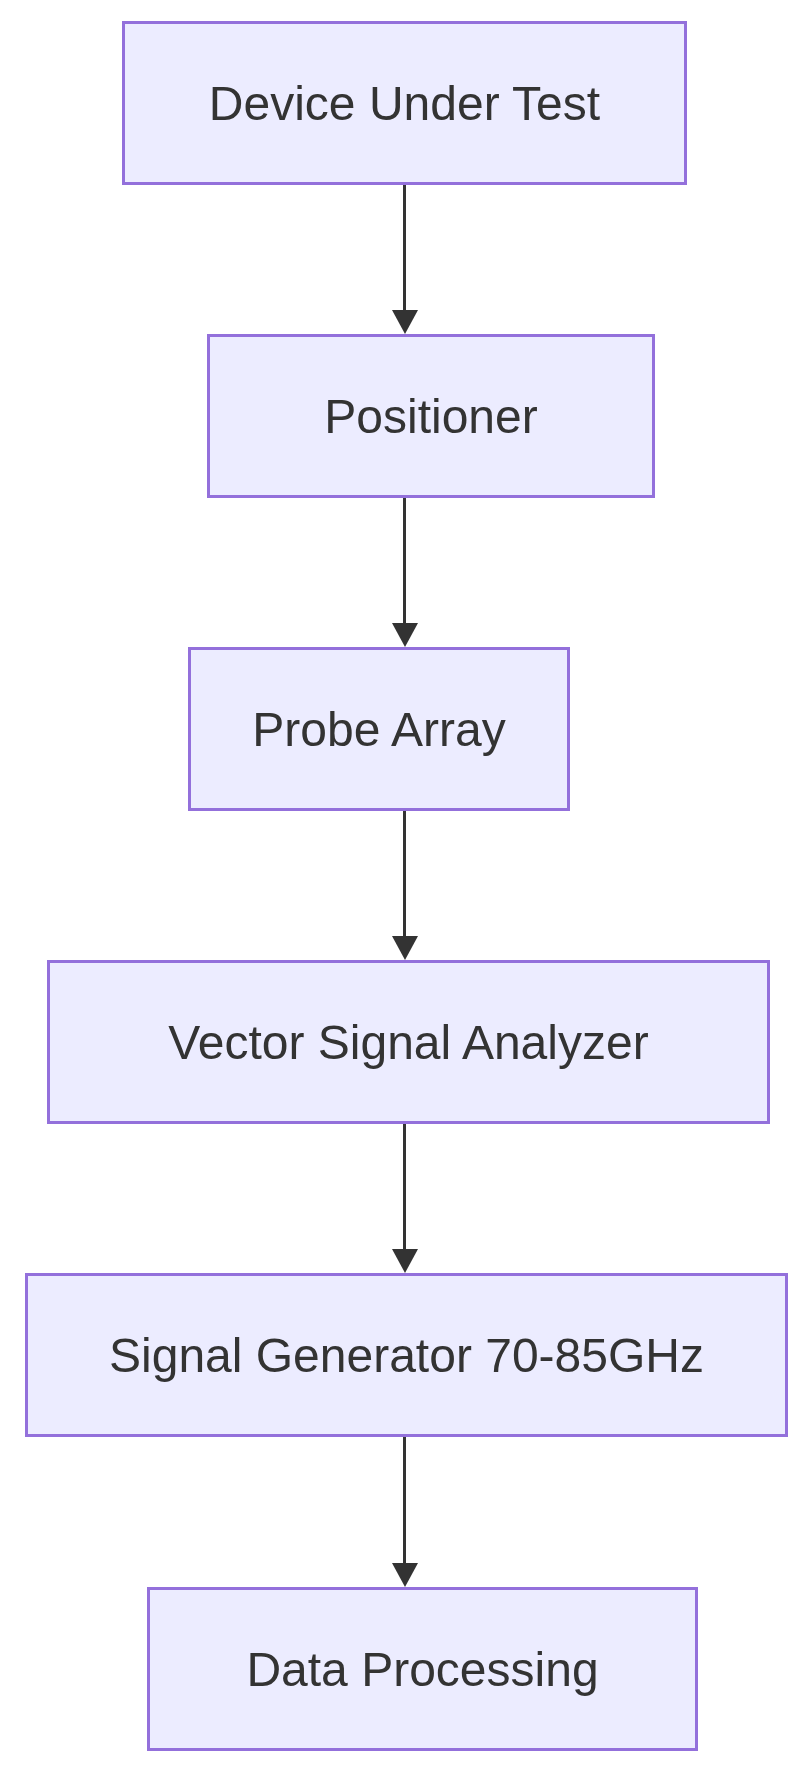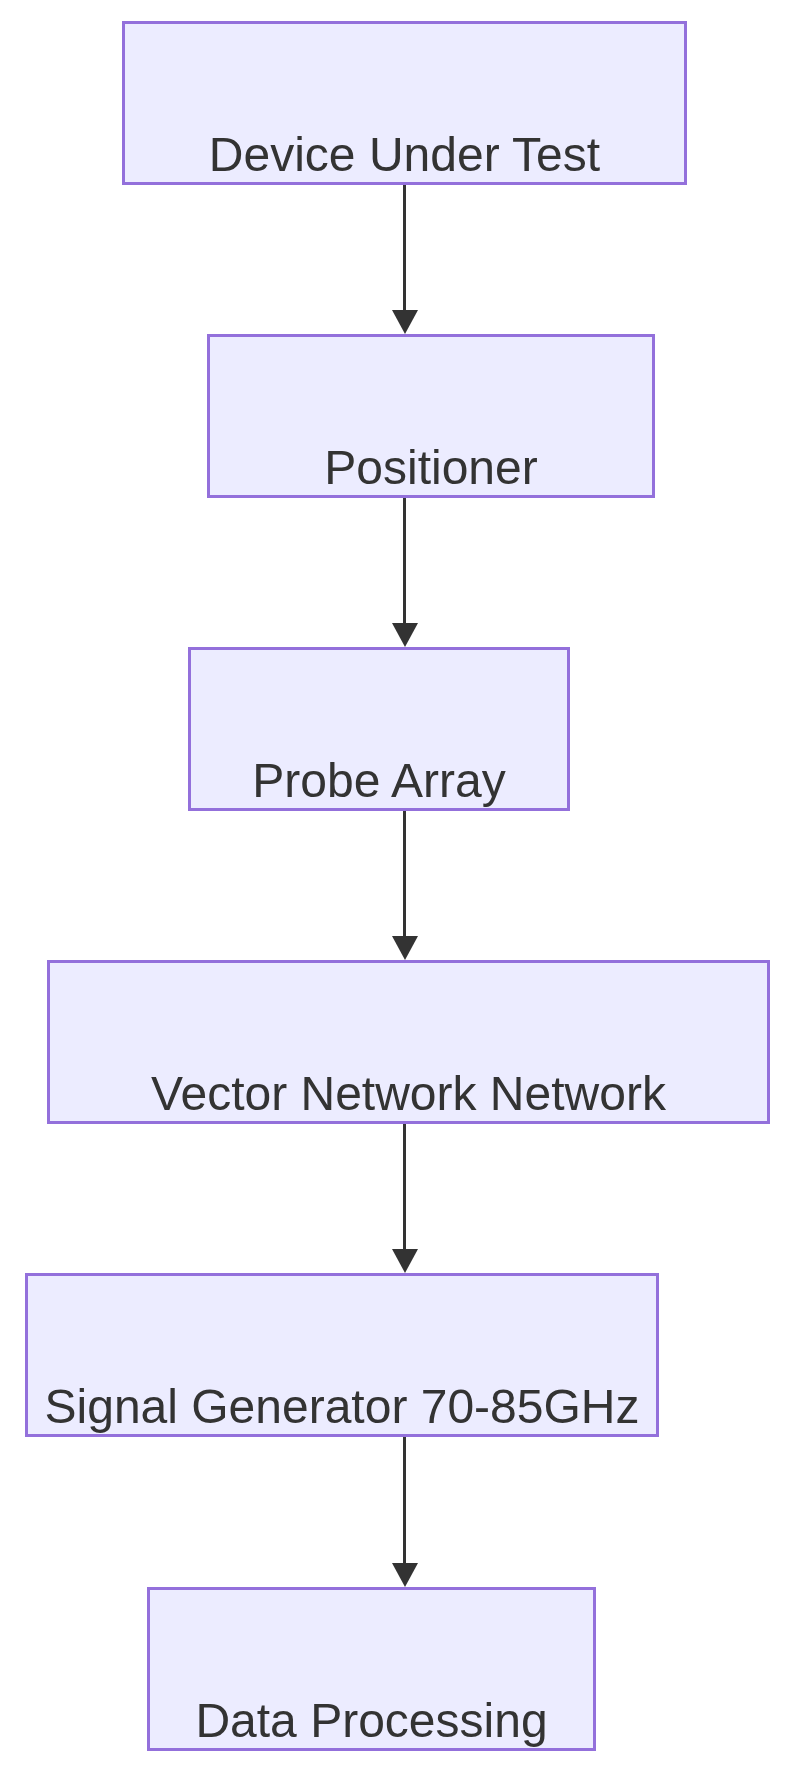--- a/index.html
+++ b/index.html
@@ -18,37 +18,37 @@
     background: var(--bg);
     font-family: "Liberation Sans", "DejaVu Sans", sans-serif;
     overflow: hidden;
   }
   .node {
     position: absolute;
     height: 164px;
     background: var(--node-fill);
     border: 3.5px solid var(--node-border);
     display: flex;
-    align-items: flex-end;
+    align-items: center;
     justify-content: center;
   }
   .node-label {
     font-size: 48px;
     color: var(--text);
     white-space: nowrap;
     text-align: center;
     letter-spacing: 0px;
   }
   
   .n0 { left: 122px; top: 21px;   width: 565px; }
   .n1 { left: 207px; top: 334px;  width: 448px; }
   .n2 { left: 188px; top: 647px;  width: 382px; }
   .n3 { left: 47px;  top: 960px;  width: 723px; }
-  .n4 { left: 25px;  top: 1273px; width: 634px; }
-  .n5 { left: 147px; top: 1587px; width: 449px; }
+  .n4 { left: 25px;  top: 1273px; width: 763px; }
+  .n5 { left: 147px; top: 1587px; width: 551px; }
 
   .edge {
     position: absolute;
     left: 391px;           
     width: 27px;
     display: flex;
     flex-direction: column;
     align-items: center;
   }
   .e0 { top: 185px;  height: 149px; }
@@ -95,21 +95,21 @@
   <div class="node n2">
     <span class="node-label">Probe Array</span>
   </div>
 
   <div class="edge e2">
     <div class="edge-shaft"></div>
     <div class="edge-head"></div>
   </div>
 
   <div class="node n3">
-    <span class="node-label">Vector Network Network</span>
+    <span class="node-label">Vector Signal Analyzer</span>
   </div>
 
   <div class="edge e3">
     <div class="edge-shaft"></div>
     <div class="edge-head"></div>
   </div>
 
   <div class="node n4">
     <span class="node-label">Signal Generator 70-85GHz</span>
   </div>

